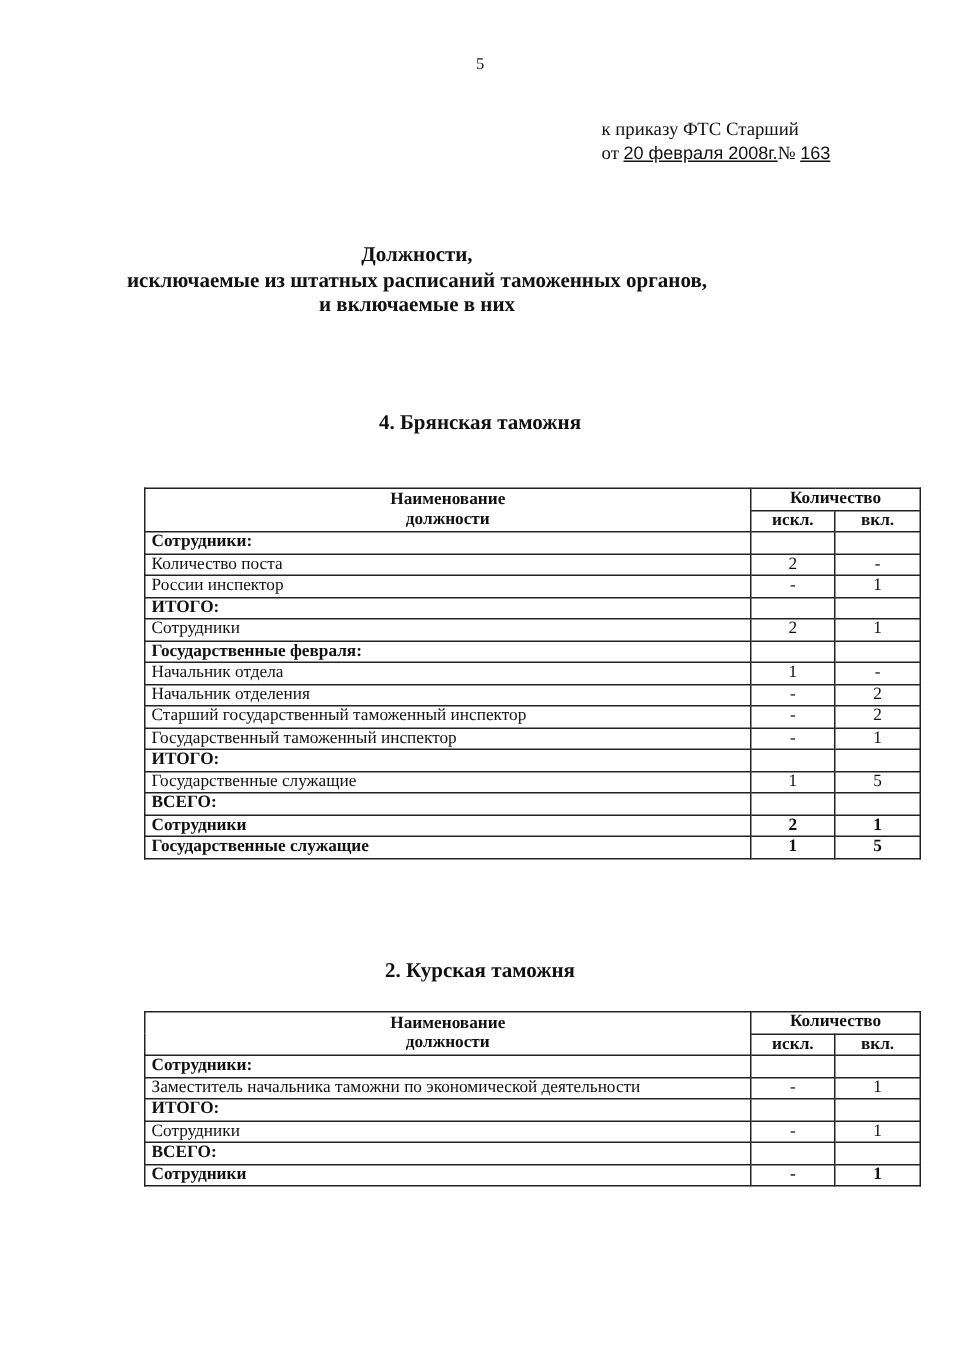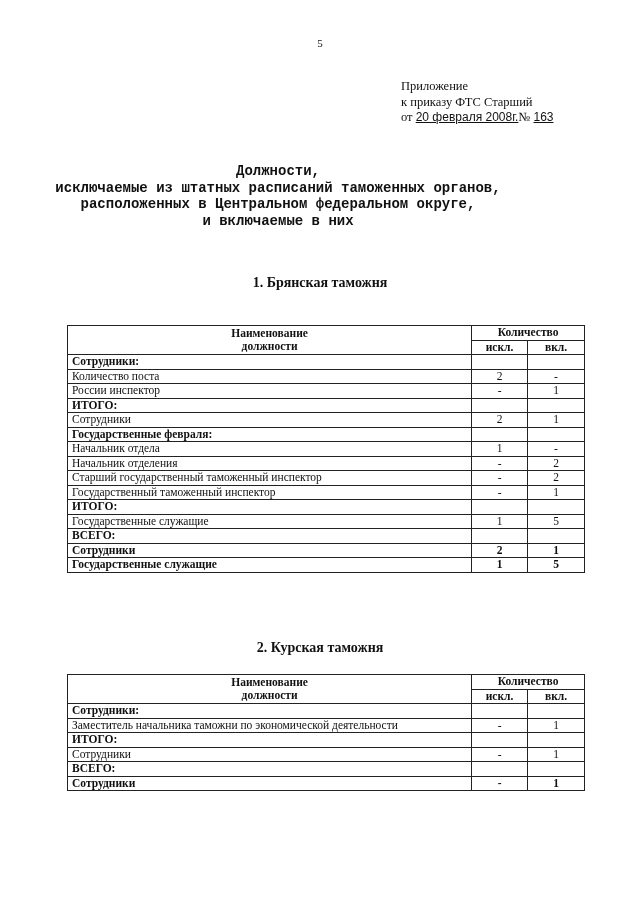--- a/index.html
+++ b/index.html
@@ -2,53 +2,51 @@
 <html><head>
 <meta charset="utf-8">
 <style>
   html, body { margin:0; padding:0; background:#ffffff; }
   body { width:640px; height:900px; position:relative; overflow:hidden;
          font-family:"Liberation Serif", "DejaVu Serif", serif; color:#111; }
   .page-num { position:absolute; left:0; width:640px; top:37px; text-align:center; font-size:11px; }
   .appendix { position:absolute; left:401px; top:79px; font-size:12.5px; line-height:15.5px; }
   .appendix .u { text-decoration:underline; font-family:"Liberation Sans", sans-serif; font-size:12px; }
   .title { position:absolute; left:0; width:556px; top:163px; text-align:center;
-           font-weight:bold; font-size:14px; line-height:16.5px;font-family:Liberation Mono, monospace; }
+           font-weight:bold; font-size:14px; line-height:16.5px; }
   .sec-title { position:absolute; left:0; width:640px; text-align:center; font-weight:bold; font-size:14px; }
   table.t { position:absolute; left:67px; border-collapse:collapse; font-size:11.5px; }
   table.t td, table.t th { border:1px solid #222; padding:0 4px; height:13.5px; line-height:13px; }
   table.t th { font-weight:bold; text-align:center; font-size:11.5px; }
   table.t td.num { text-align:center; }
   table.t tr.bold td { font-weight:bold; }
   table.t tr.hd td.name { font-weight:bold; }
-  table.t { border:1.5px solid #111; }
+  table.t { border:1.5px solid #111;margin-left:29px; }
 </style>
 </head>
 <body>
 
 <div class="page-num">5</div>
 
 <div class="appendix">
-  <div>Приложение</div>
   <div>к приказу ФТС Старший</div>
   <div>
     <span>от</span>
     <span class="u">20 февраля 2008г.</span><span>№</span>
     <span class="u">163</span>
   </div>
 </div>
 
 <div class="title">
   <div>Должности,</div>
   <div>исключаемые из штатных расписаний таможенных органов,</div>
-  <div>расположенных в Центральном федеральном округе,</div>
   <div>и включаемые в них</div>
 </div>
 
-<div class="sec-title" style="top:275px;">1. Брянская таможня</div>
+<div class="sec-title" style="top:275px;">4. Брянская таможня</div>
 
 <table class="t" id="tbl0" style="top:325px; width:518px;">
   <colgroup>
       <col style="width:405px">
       <col style="width:56px">
       <col style="width:57px">
     </colgroup>
   <thead>
     <tr>
       <th rowspan="2">

